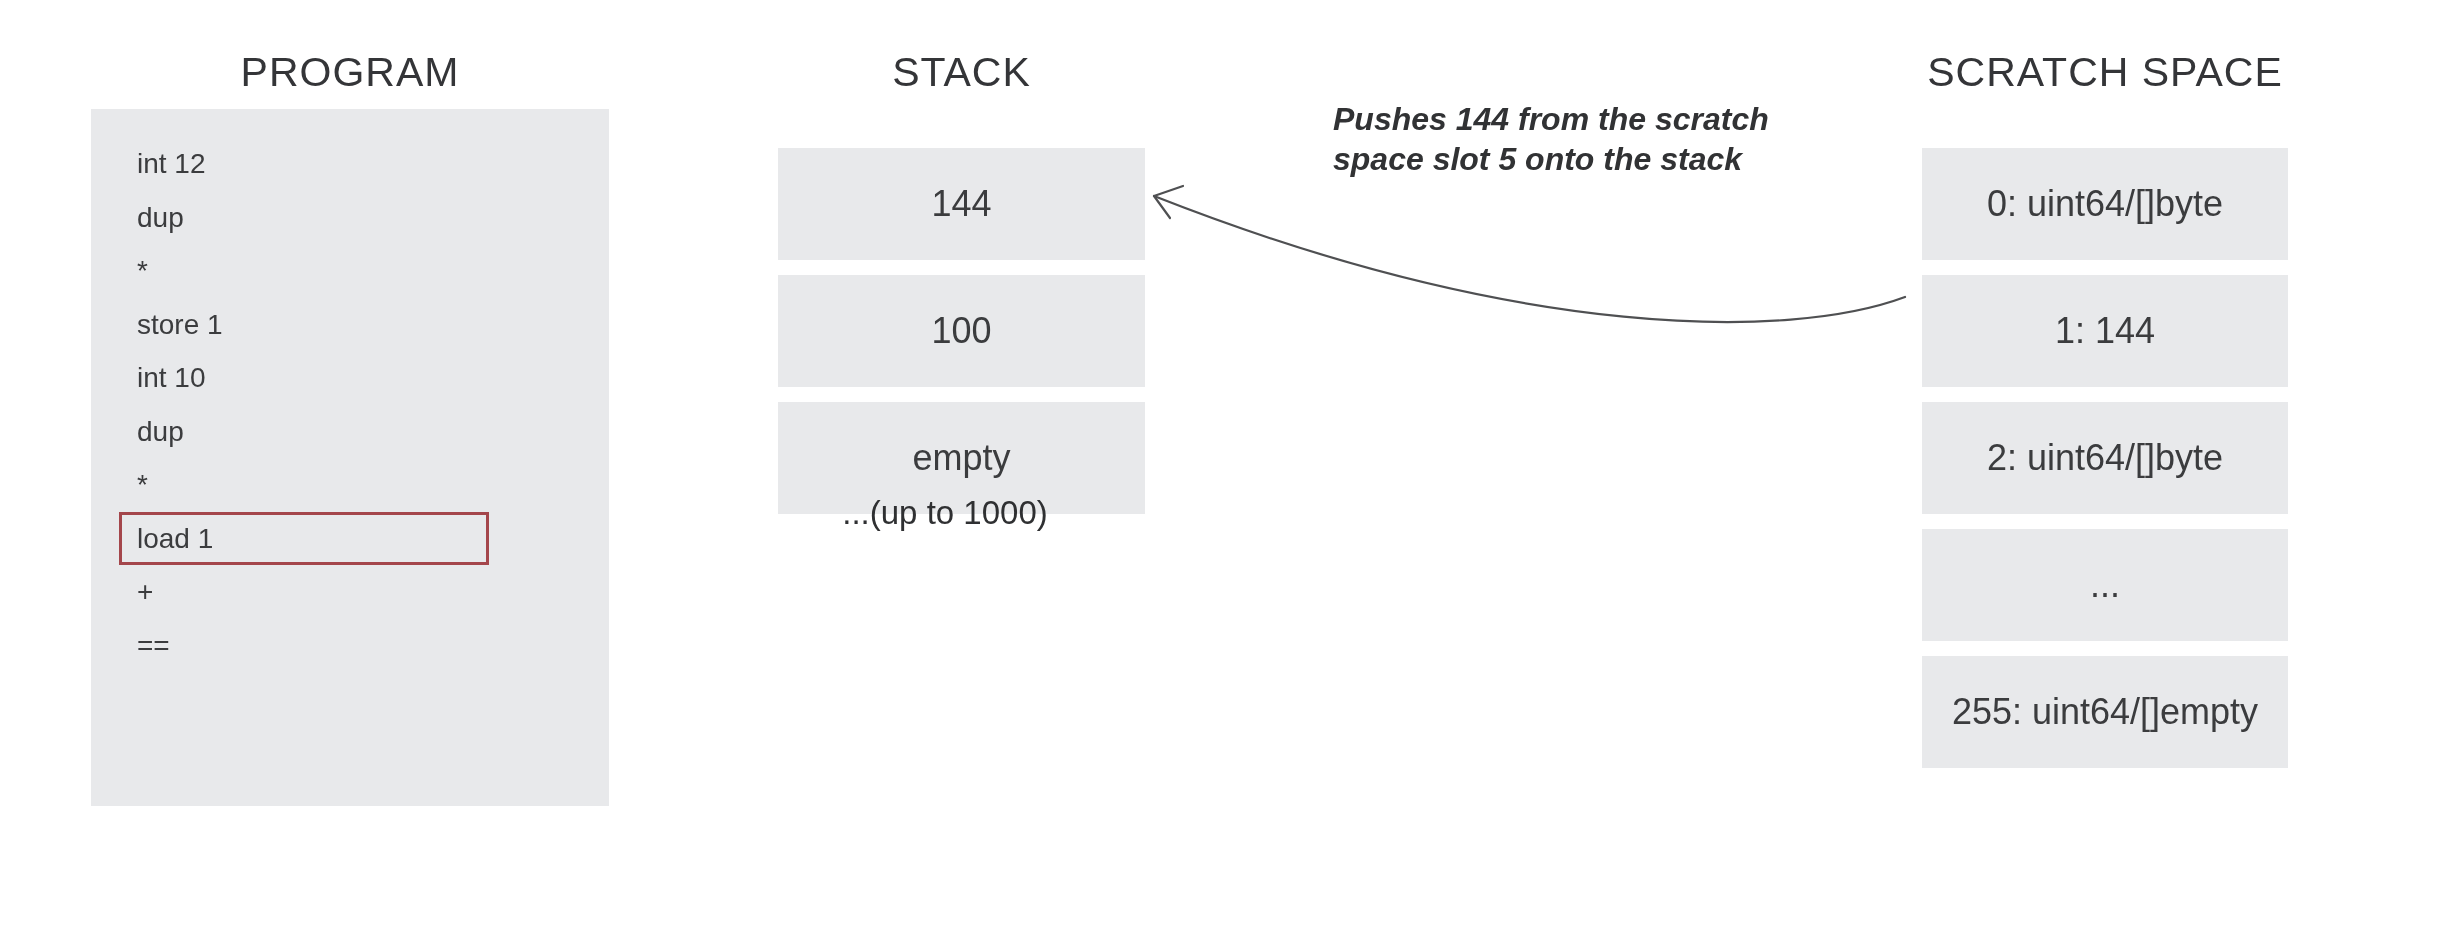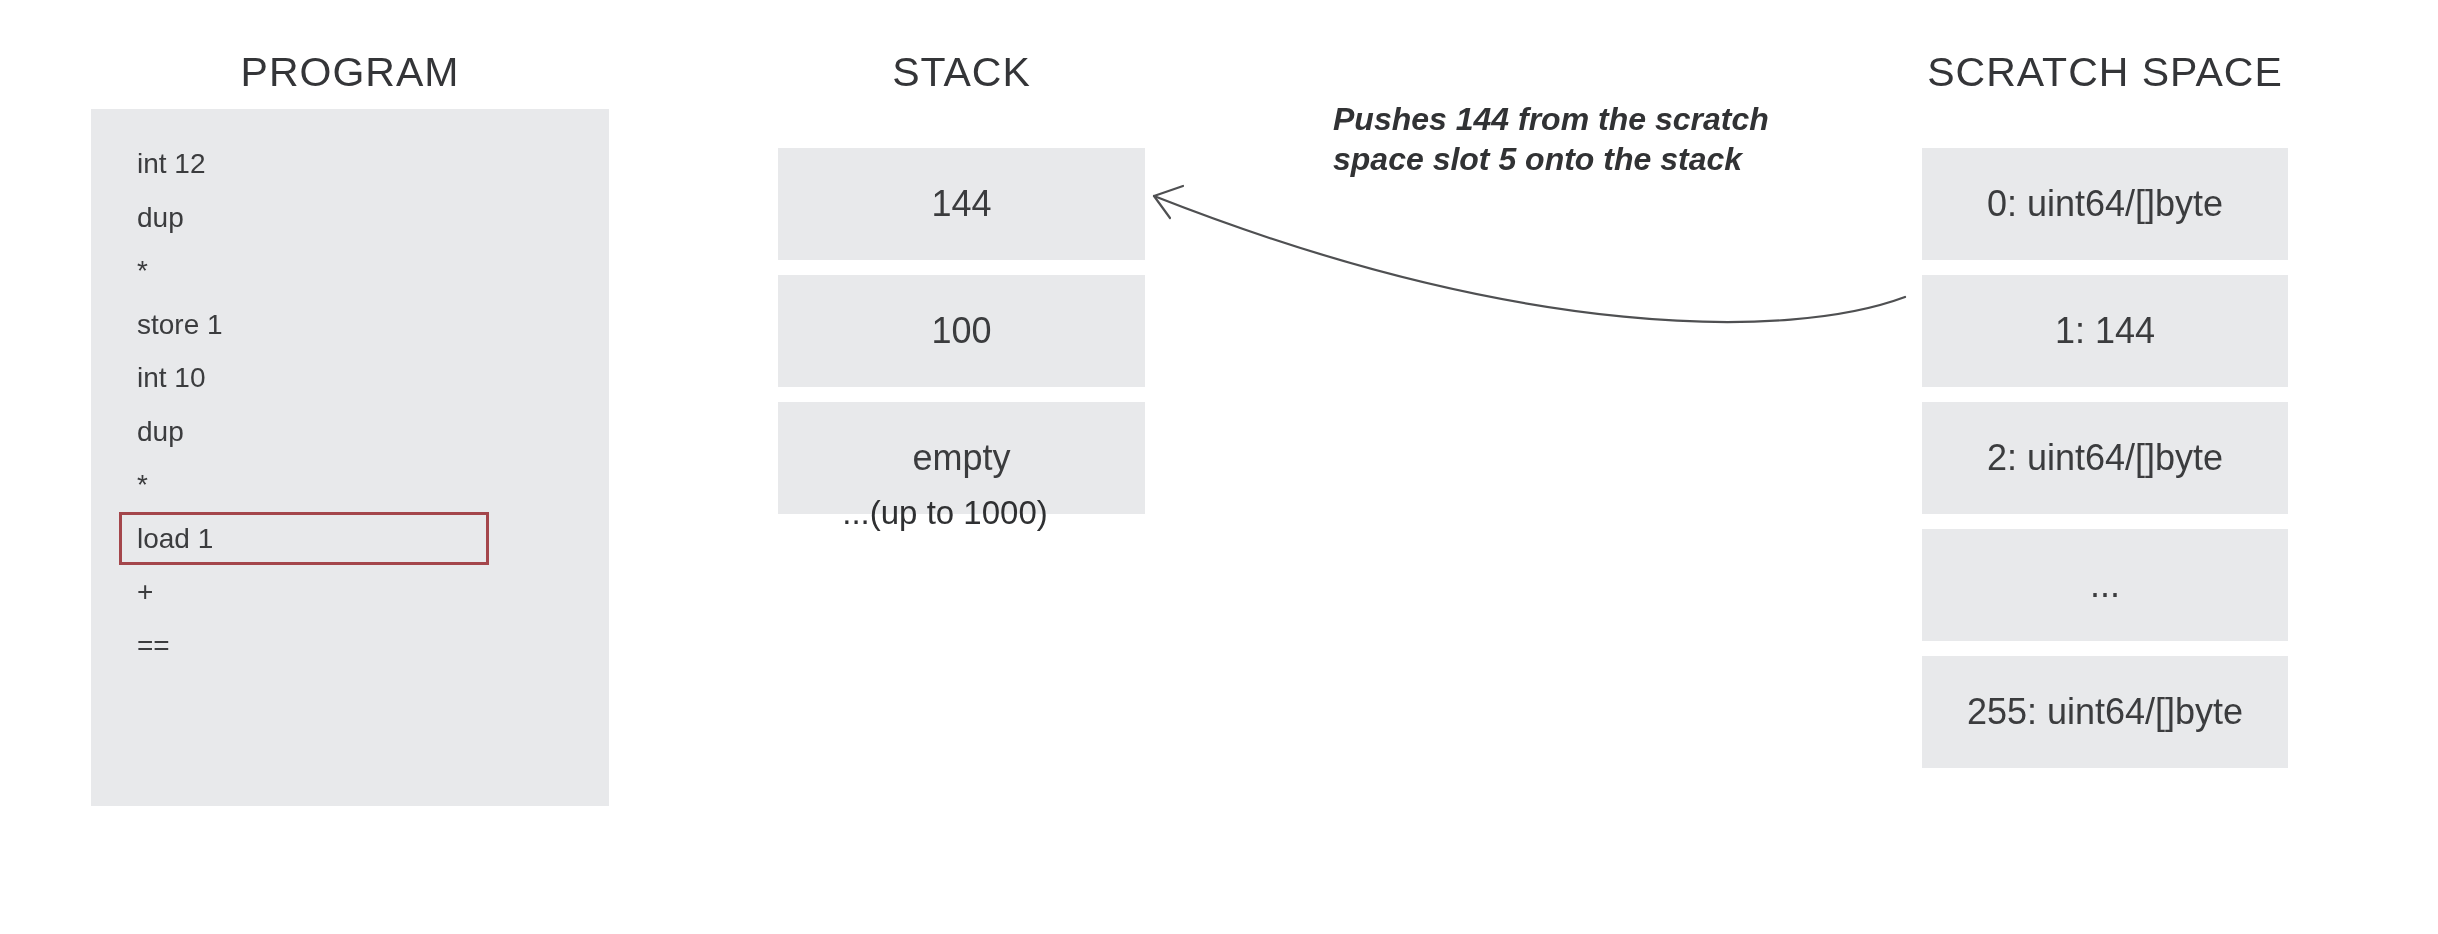--- a/index.html
+++ b/index.html
@@ -133,21 +133,21 @@
       <div class="slot">empty</div>
     </div>
   <div id="stack-caption">...(up to 1000)</div>
 
   <div class="slot-col" id="scratch-slots">
 
   <div class="slot">0: uint64/[]byte</div>
       <div class="slot">1: 144</div>
       <div class="slot">2: uint64/[]byte</div>
       <div class="slot">...</div>
-      <div class="slot">255: uint64/[]byte</div>
+      <div class="slot">255: uint64/[]empty</div>
     </div>
 
   <div id="annotation">
     <div>Pushes 144 from the scratch</div>
     <div>space slot 5 onto the stack</div>
   </div>
 
   <svg id="arrow-svg" width="2438" height="934" viewBox="0 0 2438 934">
     <path d="M 1905 297 C 1790 340, 1520 340, 1154 196" fill="none" stroke="#4f5052" stroke-width="2.2" stroke-linecap="round"></path>
     <path d="M 1183 186 L 1154 196 L 1170 218" fill="none" stroke="#4f5052" stroke-width="2.2" stroke-linecap="round" stroke-linejoin="round"></path>

